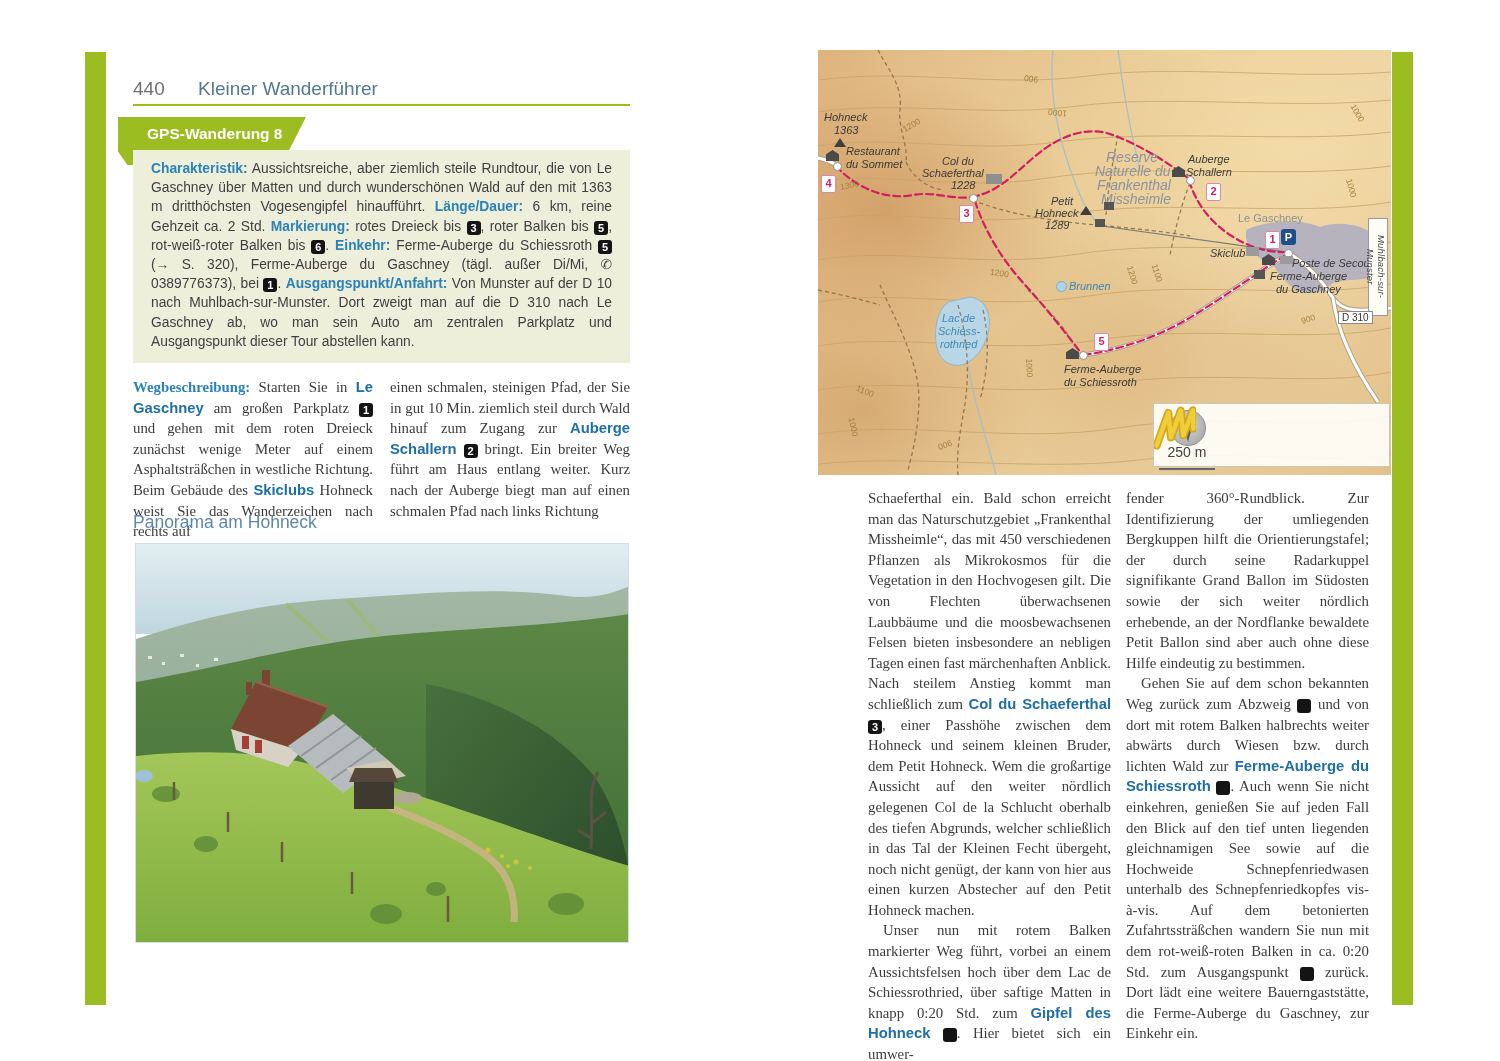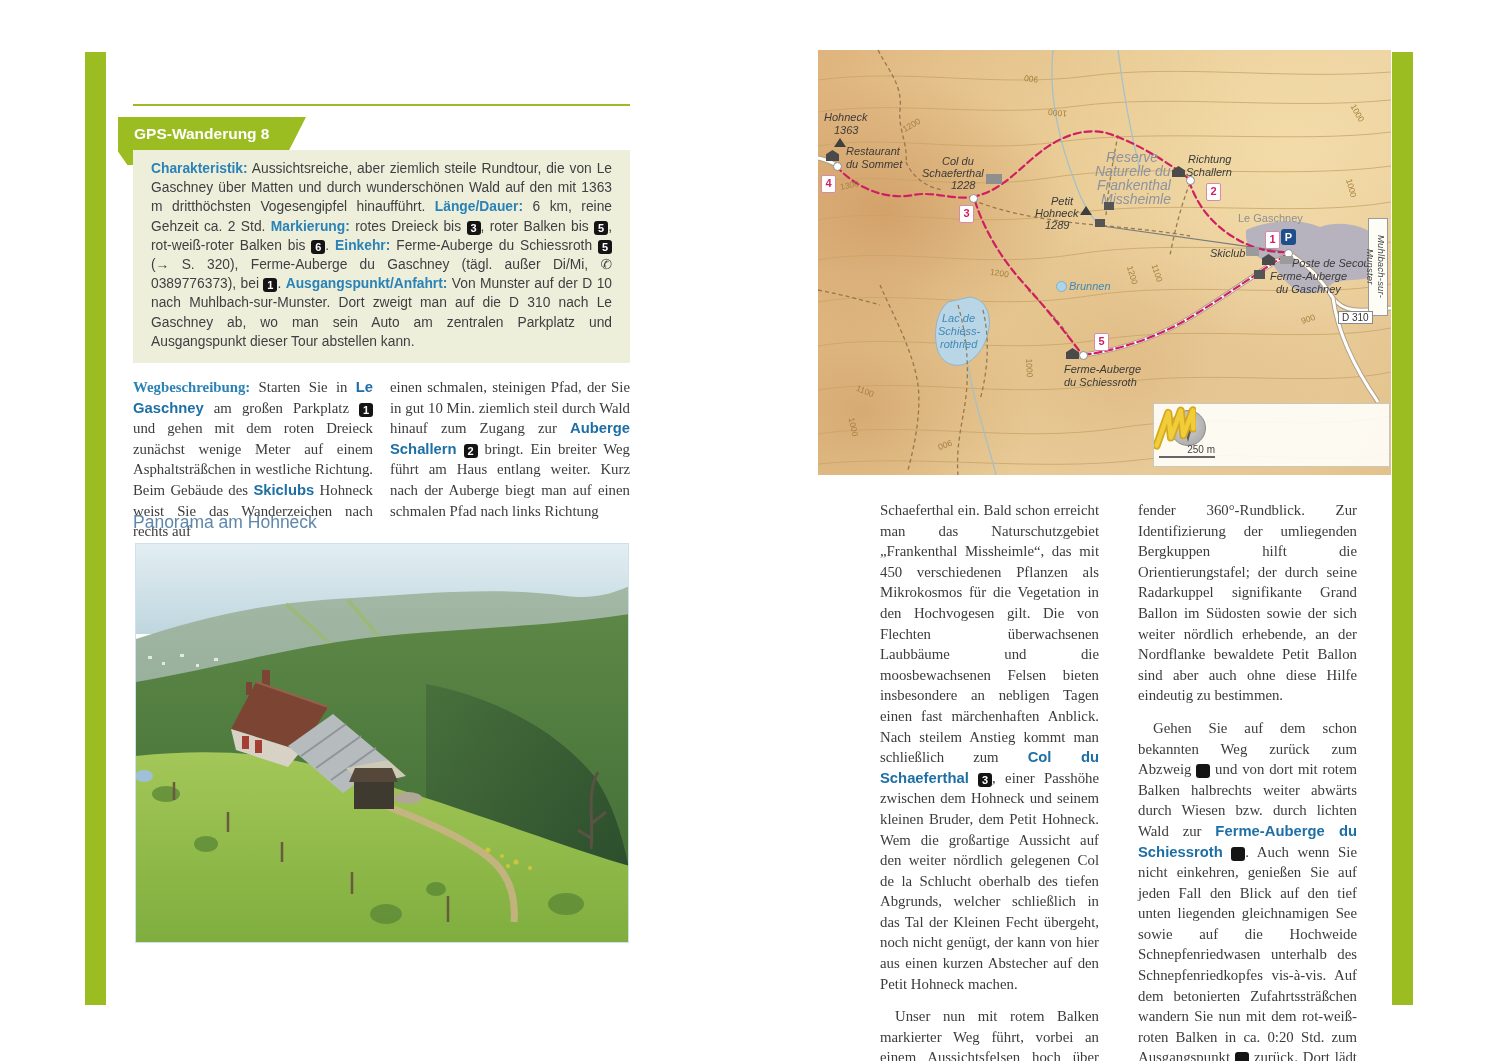--- a/index.html
+++ b/index.html
@@ -10,39 +10,39 @@
   #canvas{position:relative;width:1500px;height:1061px;background:#fff;overflow:hidden;
           font-family:"Liberation Sans",sans-serif;color:var(--body);}
   .vbar{position:absolute;top:52px;width:21px;height:953px;background:var(--green);}
   
   #hdr{position:absolute;left:133px;top:78px;width:497px;font-size:19px;color:#6e7072;}
   #hdr .num{color:#6e7072;margin-right:28px;}
   #hdr .ttl{color:#54788e;}
   #hdr-rule{position:absolute;left:133px;top:104px;width:497px;height:2px;background:var(--green);}
   #banner{position:absolute;left:118px;top:117px;width:188px;height:48px;background:var(--green);
           clip-path:polygon(0 0,100% 0,87% 100%,5% 100%,0 72%);
-          color:#fff;font-weight:bold;font-size:15.5px;line-height:33px;padding-left:16px;box-sizing:border-box;}
+          color:#fff;font-weight:bold;font-size:15.5px;line-height:33px;padding-left:29px;box-sizing:border-box;}
   #infobox{position:absolute;left:133px;top:150px;width:497px;background:var(--cream);
            padding:9px 18px 12px 18px;box-sizing:border-box;}
   #infobox h2{margin:0 0 5px 0;text-align:center;font-size:17px;color:var(--blue);}
   .rich{font-size:13.8px;line-height:19.2px;text-align:justify;color:#3f3f42;}
   .rich .lbl{color:var(--lblue);font-weight:bold;}
   .rich .b{color:var(--blue);font-weight:bold;font-family:"Liberation Sans",sans-serif;}
   .serif{font-family:"Liberation Serif",serif;font-size:14.8px;line-height:20.6px;color:#3b3b3b;}
   .wbadge{display:inline-block;width:14px;height:14px;background:#141414;color:#fff;
           font-family:"Liberation Sans",sans-serif;font-size:11px;line-height:14px;font-weight:bold;
           text-align:center;border-radius:3px;vertical-align:-1px;}
   #weg-col1{position:absolute;left:133px;top:377px;width:240px;}
   #weg-col2{position:absolute;left:390px;top:377px;width:240px;}
   #photo-h{position:absolute;left:133px;top:512px;font-size:17.5px;color:#5e87ac;}
   #photo{position:absolute;left:135px;top:543px;width:494px;height:400px;overflow:hidden;border:1px solid #cfe0e8;box-sizing:border-box;}
   
   #rcol1{position:absolute;left:868px;top:488px;width:243px;}
   #rcol2{position:absolute;left:1126px;top:488px;width:243px;}
-  .para{margin:12px;}
+  .para{margin:0;}
   .para.ind{text-indent:15px;}
   
   #map{position:absolute;left:818px;top:50px;width:573px;height:425px;overflow:hidden;
        background:
         radial-gradient(260px 200px at 12% 38%, rgba(198,138,82,.55), transparent 70%),
         radial-gradient(300px 220px at 40% 15%, rgba(235,205,150,.6), transparent 70%),
         radial-gradient(360px 260px at 82% 22%, rgba(244,222,170,.8), transparent 75%),
         radial-gradient(300px 240px at 55% 75%, rgba(210,160,100,.4), transparent 70%),
         radial-gradient(240px 200px at 8% 85%, rgba(200,145,88,.5), transparent 70%),
         linear-gradient(120deg,#dfb47e,#e9cc97 45%,#ecd2a2 70%,#e3c18a);}
@@ -77,34 +77,38 @@
   #d310{position:absolute;left:520px;top:261px;background:#fff;border:1px solid #8a8a8a;font-size:10px;
         padding:0 3px;color:#333;}
   #legend{position:absolute;left:335px;top:353px;width:237px;height:64px;background:rgba(255,255,252,.9);
           border:1px solid #c9c9bb;box-sizing:border-box;}
   #compass{position:absolute;left:16px;top:6px;width:34px;height:34px;border-radius:50%;border:1px solid #8a8a8a;
            background:radial-gradient(circle at 40% 40%,#d9d9d9,#9f9f9f);}
   #compass:before{content:"";position:absolute;left:13px;top:3px;width:0;height:0;
            border-left:4px solid transparent;border-right:4px solid transparent;border-bottom:14px solid #f4f4f4;}
   #compass:after{content:"";position:absolute;left:13px;top:17px;width:0;height:0;
            border-left:4px solid transparent;border-right:4px solid transparent;border-top:14px solid #5f5f5f;}
-  #scale{position:absolute;left:5px;top:40px;width:56px;text-align:right;font-size:10px;color:#444;
-         border-bottom:2px solid #666;padding-bottom:1px;}
+  #scale{position:absolute;left:5px;top:40px;width:56px;text-align:center;font-size:14px;color:#444;
+         border-bottom:2px solid #666;padding-bottom:8px;}
   #legtitle{position:absolute;right:48px;top:4px;text-align:right;font-weight:bold;font-style:italic;
             font-size:13.5px;color:#3c3c3c;line-height:18px;}
   #legtitle span{display:block;border-bottom:1px solid #555;}
   #hikelogo{position:absolute;right:6px;top:6px;}
 </style>
 </head>
 <body>
 
 <div id="canvas">
   <div class="vbar" style="left:85px"></div>
   <div class="vbar" style="left:1392px"></div>
 
+  <div id="hdr">
+    <span class="num">440</span>
+    <span class="ttl">Kleiner Wanderführer</span>
+  </div>
   <div id="hdr-rule"></div>
   <div id="banner">GPS-Wanderung 8</div>
 
   <div id="infobox">
     <div class="rich"><span class="lbl">Charakteristik:</span><span> Aussichtsreiche, aber ziemlich steile Rundtour, die von Le Gaschney über Matten und durch wunderschönen Wald auf den mit 1363 m dritthöchsten Vogesengipfel hinaufführt. </span><span class="lbl">Länge/Dauer:</span><span> 6 km, reine Gehzeit ca. 2 Std. </span><span class="lbl">Markierung:</span><span> rotes Dreieck bis </span><span class="wbadge">3</span><span>, roter Balken bis </span><span class="wbadge">5</span><span>, rot-weiß-roter Balken bis </span><span class="wbadge">6</span><span>. </span><span class="lbl">Einkehr:</span><span> Ferme-Auberge du Schiessroth </span><span class="wbadge">5</span><span> (→ S. 320), Ferme-Auberge du Gaschney (tägl. außer Di/Mi, ✆ 0389776373), bei </span><span class="wbadge">1</span><span>. </span><span class="lbl">Ausgangspunkt/Anfahrt:</span><span> Von Munster auf der D 10 nach Muhlbach-sur-Munster. Dort zweigt man auf die D 310 nach Le Gaschney ab, wo man sein Auto am zentralen Parkplatz und Ausgangspunkt dieser Tour abstellen kann.</span></div>
   </div>
 
   <div id="weg-col1" class="serif rich" style="text-align:justify"><span class="lbl">Wegbeschreibung:</span><span> Starten Sie in </span><span class="b">Le Gaschney</span><span> am großen Parkplatz </span><span class="wbadge">1</span><span> und gehen mit dem roten Dreieck zunächst wenige Meter auf einem Asphaltsträßchen in westliche Richtung. Beim Gebäude des </span><span class="b">Skiclubs</span><span> Hohneck weist Sie das Wanderzeichen nach rechts auf</span></div>
   <div id="weg-col2" class="serif rich" style="text-align:justify"><span>einen schmalen, steinigen Pfad, der Sie in gut 10 Min. ziemlich steil durch Wald hinauf zum Zugang zur </span><span class="b">Auberge Schallern</span><span> </span><span class="wbadge">2</span><span> bringt. Ein breiter Weg führt am Haus entlang weiter. Kurz nach der Auberge biegt man auf einen schmalen Pfad nach links Richtung</span></div>
 
@@ -252,21 +256,21 @@
         <div class="ml " style="left: 124px; top: 105px;">Col du</div>
         <div class="ml " style="left: 104px; top: 117px;">Schaeferthal</div>
         <div class="ml " style="left: 133px; top: 129px;">1228</div>
         <div class="ml " style="left: 233px; top: 145px;">Petit</div>
         <div class="ml " style="left: 217px; top: 157px;">Hohneck</div>
         <div class="ml " style="left: 227px; top: 169px;">1289</div>
         <div class="ml res" style="left: 288px; top: 99px;">Reserve</div>
         <div class="ml res" style="left: 277px; top: 113px; text-align: right;">Naturelle du</div>
         <div class="ml res" style="left: 279px; top: 127px;">Frankenthal</div>
         <div class="ml res" style="left: 283px; top: 141px;">Missheimle</div>
-        <div class="ml " style="left: 370px; top: 103px;">Richtung</div>
+        <div class="ml " style="left: 370px; top: 103px;">Auberge</div>
         <div class="ml " style="left: 368px; top: 116px;">Schallern</div>
         <div class="ml vil" style="left: 420px; top: 162px;">Le Gaschney</div>
         <div class="ml " style="left: 392px; top: 197px; font-style: italic;">Skiclub</div>
         <div class="ml " style="left: 474px; top: 207px;">Poste de Secours</div>
         <div class="ml " style="left: 452px; top: 220px;">Ferme-Auberge</div>
         <div class="ml " style="left: 458px; top: 233px;">du Gaschney</div>
         <div class="ml wat" style="left: 251px; top: 230px;">Brunnen</div>
         <div class="ml wat" style="left: 124px; top: 262px;">Lac de</div>
         <div class="ml wat" style="left: 120px; top: 275px;">Schiess-</div>
         <div class="ml wat" style="left: 122px; top: 288px;">rothried</div>

